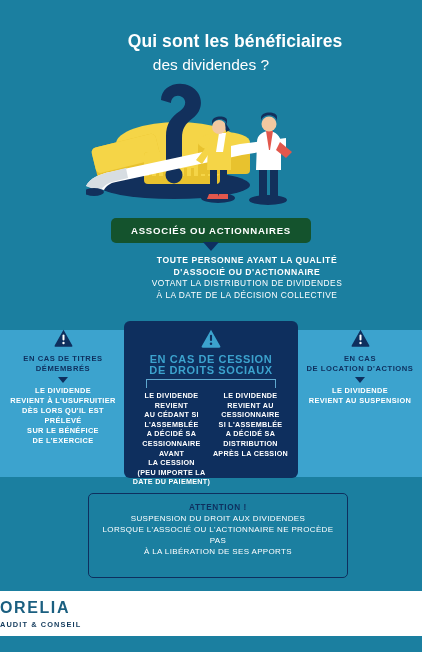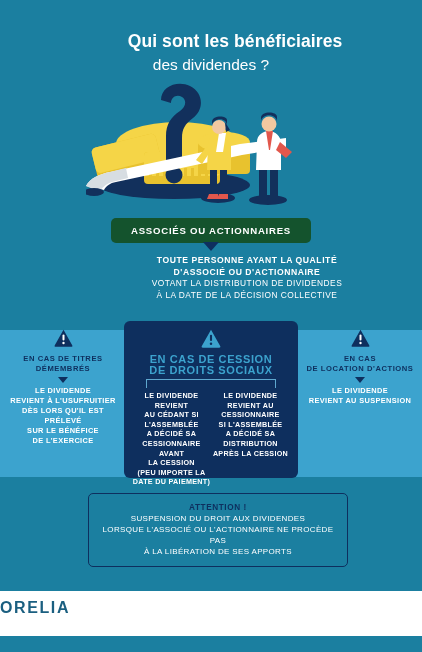--- a/index.html
+++ b/index.html
@@ -87,21 +87,21 @@
   .bracket .vl{position:absolute;left:0;top:0;width:1px;height:9px;background:#5fa8cf;}
   .bracket .vr{position:absolute;right:0;top:0;width:1px;height:9px;background:#5fa8cf;}
   .card-cols{display:flex;justify-content:space-between;padding:3px 8px 0 8px;}
   .card-col{width:50%;text-align:center;color:#ffffff;
     font-size:7.2px;font-weight:bold;letter-spacing:.3px;line-height:9.6px;}
 
   
   .attention{
     position:absolute;left:88px;top:493px;width:246px;
     border:1.6px solid #0e2f5e;border-radius:5px;
-    padding:8px 6px 9px 6px;text-align:center;
+    padding:8px 6px 20px 6px;text-align:center;
   }
   .att-title{color:#0e2f5e;font-size:8.2px;font-weight:bold;letter-spacing:.6px;line-height:11px;}
   .att-body{color:#ffffff;font-size:8px;font-weight:normal;letter-spacing:.35px;line-height:11px;}
 
   
   .footer{position:absolute;left:0;top:591px;width:422px;height:45px;text-align:left;}
   .brand{color:#1b5f80;font-size:16px;font-weight:bold;letter-spacing:1.6px;margin-top:8px;}
   .brand-sub{color:#123a5c;font-size:7.4px;font-weight:bold;letter-spacing:1.1px;margin-top:3px;}
 
   .nl{display:block;}
@@ -287,15 +287,16 @@
     <div class="att-title">ATTENTION !</div>
     <div class="att-body">
       <span class="nl">SUSPENSION DU DROIT AUX DIVIDENDES</span>
       <span class="nl">LORSQUE L'ASSOCIÉ OU L'ACTIONNAIRE NE PROCÈDE PAS</span>
       <span class="nl">À LA LIBÉRATION DE SES APPORTS</span>
     </div>
   </div>
 
   <div class="footer">
     <div class="brand">ORELIA</div>
+    <div class="brand-sub">AUDIT &amp; CONSEIL</div>
   </div>
 
 </div>
 
 </body></html>

